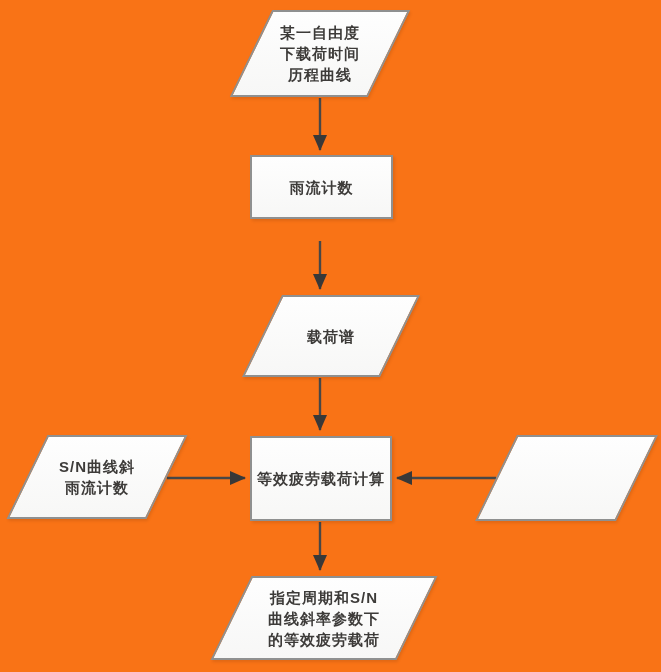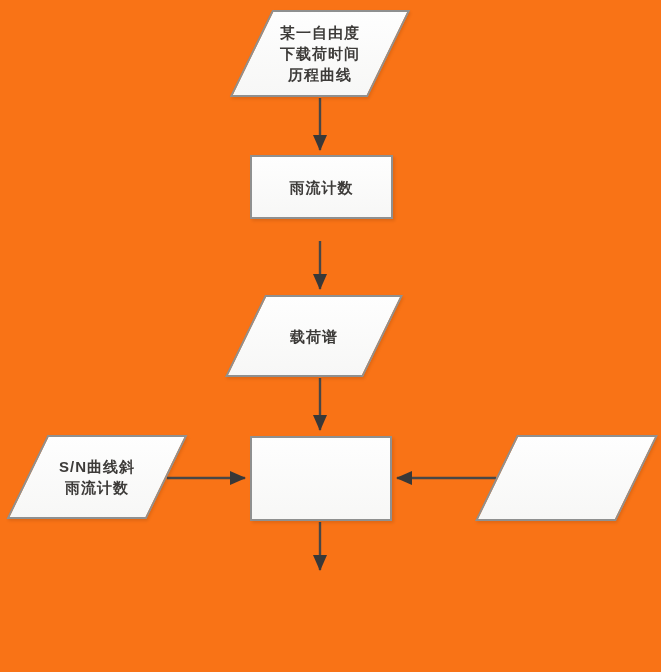--- a/index.html
+++ b/index.html
@@ -72,33 +72,40 @@
     <div class="node-label">某一自由度
 下载荷时间
 历程曲线</div>
   </div>
 
   <div class="node rect" style="left:250px; top:155px; width:143px; height:64px">
     <div class="shape-bg"></div>
     <div class="node-label">雨流计数</div>
   </div>
 
-  <div class="node para" style="left:245px; top:295px; width:138px; height:82px">
+  <div class="node para" style="left:262px; top:295px; width:138px; height:82px">
     <div class="shape-bg"></div>
     <div class="node-label">载荷谱</div>
   </div>
 
   <div class="node rect" style="left:250px; top:436px; width:142px; height:85px">
     <div class="shape-bg"></div>
+    <div class="node-label">等效疲劳载荷计算</div>
   </div>
 
   <div class="node para" style="left:27px; top:435px; width:140px; height:84px">
     <div class="shape-bg"></div>
     <div class="node-label">S/N曲线斜
 雨流计数</div>
   </div>
 
   <div class="node para" style="left:496px; top:435px; width:141px; height:86px">
     <div class="shape-bg"></div>
   </div>
 
+  <div class="node para" style="left:231px; top:576px; width:186px; height:84px">
+    <div class="shape-bg"></div>
+    <div class="node-label">指定周期和S/N
+曲线斜率参数下
+的等效疲劳载荷</div>
+  </div>
 
 </div>
 
 </body></html>

